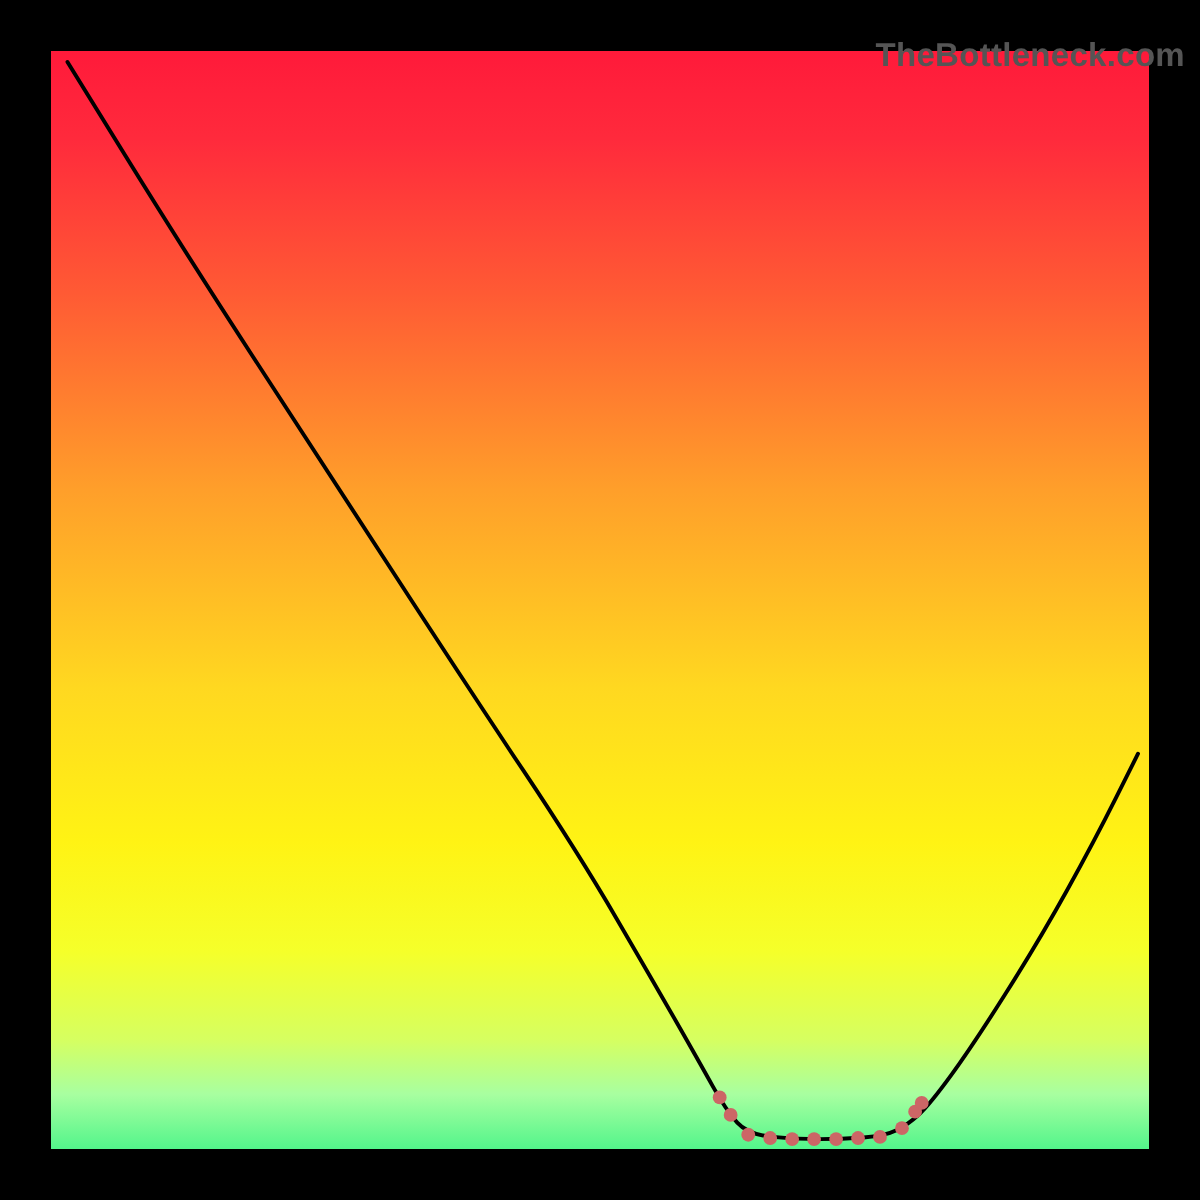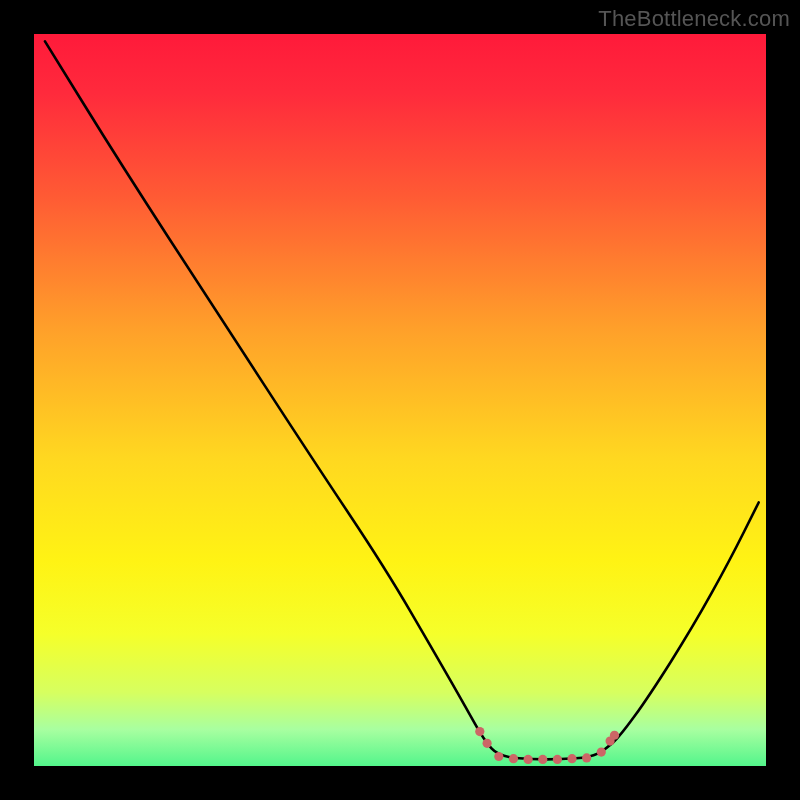--- a/index.html
+++ b/index.html
@@ -6,25 +6,25 @@
     margin: 0;
     padding: 0;
     width: 800px;
     height: 800px;
     background: #000000;
     font-family: Arial, Helvetica, sans-serif;
     overflow: hidden;
   }
   .watermark {
     position: absolute;
-    top: 6px;
+    top: 24px;
     right: 10px;
     color: #555555;
     font-size: 22px;
-    font-weight: normal;
+    font-weight: bold;
     letter-spacing: 0.2px;
     z-index: 5;
   }
   svg {
     display: block;
     position: absolute;
     top: 0;
     left: 0;
   }
 </style>

